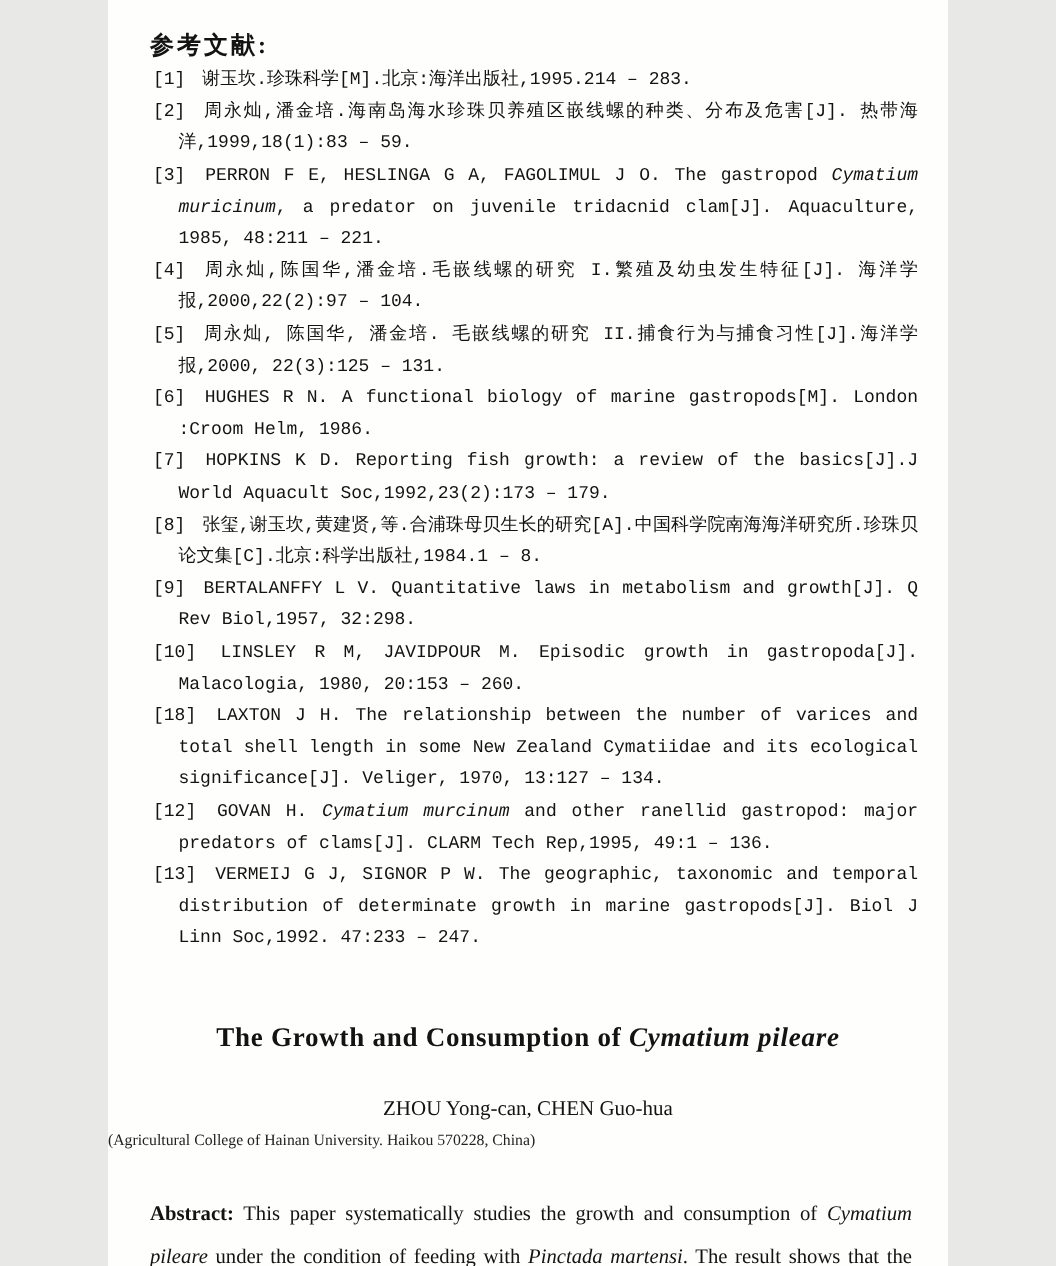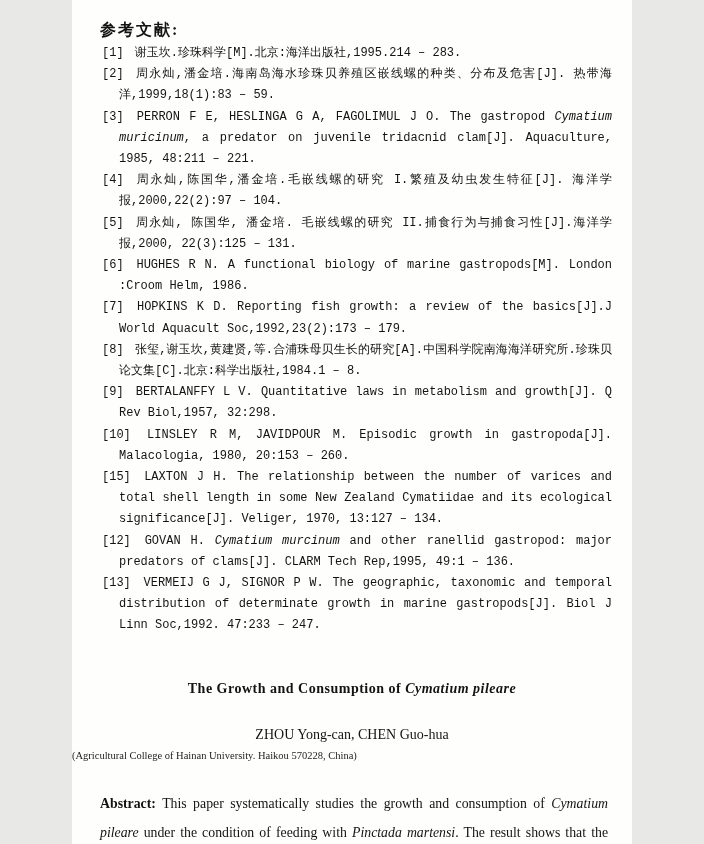--- a/index.html
+++ b/index.html
@@ -28,21 +28,21 @@
   }
   .ref {
     padding-left: 17px;
     text-indent: -17px;
     text-align: justify;
   }
   .ref-id { margin-right: 4px; }
   .article-title {
     margin: 44px 10px 0 10px;
     text-align: center;
-    font-size: 14px;
+    font-size: 18px;
     font-weight: bold;
     letter-spacing: 0.5px;
   }
   .authors {
     margin-top: 30px;
     text-align: center;
     font-size: 14px;
   }
   .affiliation {
     margin-top: 7px;
@@ -75,21 +75,21 @@
       <div class="ref"><span class="ref-id">[1]</span> <span>谢玉坎.珍珠科学[M].北京:海洋出版社,1995.214 – 283.</span></div>
       <div class="ref"><span class="ref-id">[2]</span> <span>周永灿,潘金培.海南岛海水珍珠贝养殖区嵌线螺的种类、分布及危害[J]. 热带海洋,1999,18(1):83 – 59.</span></div>
       <div class="ref"><span class="ref-id">[3]</span> <span>PERRON F E, HESLINGA G A, FAGOLIMUL J O. The gastropod <i>Cymatium muricinum</i>, a predator on juvenile tridacnid clam[J]. Aquaculture, 1985, 48:211 – 221.</span></div>
       <div class="ref"><span class="ref-id">[4]</span> <span>周永灿,陈国华,潘金培.毛嵌线螺的研究 I.繁殖及幼虫发生特征[J]. 海洋学报,2000,22(2):97 – 104.</span></div>
       <div class="ref"><span class="ref-id">[5]</span> <span>周永灿, 陈国华, 潘金培. 毛嵌线螺的研究 II.捕食行为与捕食习性[J].海洋学报,2000, 22(3):125 – 131.</span></div>
       <div class="ref"><span class="ref-id">[6]</span> <span>HUGHES R N. A functional biology of marine gastropods[M]. London :Croom Helm, 1986.</span></div>
       <div class="ref"><span class="ref-id">[7]</span> <span>HOPKINS K D. Reporting fish growth: a review of the basics[J].J World Aquacult Soc,1992,23(2):173 – 179.</span></div>
       <div class="ref"><span class="ref-id">[8]</span> <span>张玺,谢玉坎,黄建贤,等.合浦珠母贝生长的研究[A].中国科学院南海海洋研究所.珍珠贝论文集[C].北京:科学出版社,1984.1 – 8.</span></div>
       <div class="ref"><span class="ref-id">[9]</span> <span>BERTALANFFY L V. Quantitative laws in metabolism and growth[J]. Q Rev Biol,1957, 32:298.</span></div>
       <div class="ref"><span class="ref-id">[10]</span> <span>LINSLEY R M, JAVIDPOUR M. Episodic growth in gastropoda[J]. Malacologia, 1980, 20:153 – 260.</span></div>
-      <div class="ref"><span class="ref-id">[15]</span> <span>LAXTON J H. The relationship between the number of varices and total shell length in some New Zealand Cymatiidae and its ecological significance[J]. Veliger, 1970, 13:127 – 134.</span></div>
+      <div class="ref"><span class="ref-id">[18]</span> <span>LAXTON J H. The relationship between the number of varices and total shell length in some New Zealand Cymatiidae and its ecological significance[J]. Veliger, 1970, 13:127 – 134.</span></div>
       <div class="ref"><span class="ref-id">[12]</span> <span>GOVAN H. <i>Cymatium murcinum</i> and other ranellid gastropod: major predators of clams[J]. CLARM Tech Rep,1995, 49:1 – 136.</span></div>
       <div class="ref"><span class="ref-id">[13]</span> <span>VERMEIJ G J, SIGNOR P W. The geographic, taxonomic and temporal distribution of determinate growth in marine gastropods[J]. Biol J Linn Soc,1992. 47:233 – 247.</span></div>
     </div>
 
   <div class="article-title">The Growth and Consumption of <i>Cymatium pileare</i></div>
 
   <div class="authors">ZHOU Yong-can, CHEN Guo-hua</div>
 
   <div class="affiliation">(Agricultural College of Hainan University. Haikou 570228, China)</div>
 

